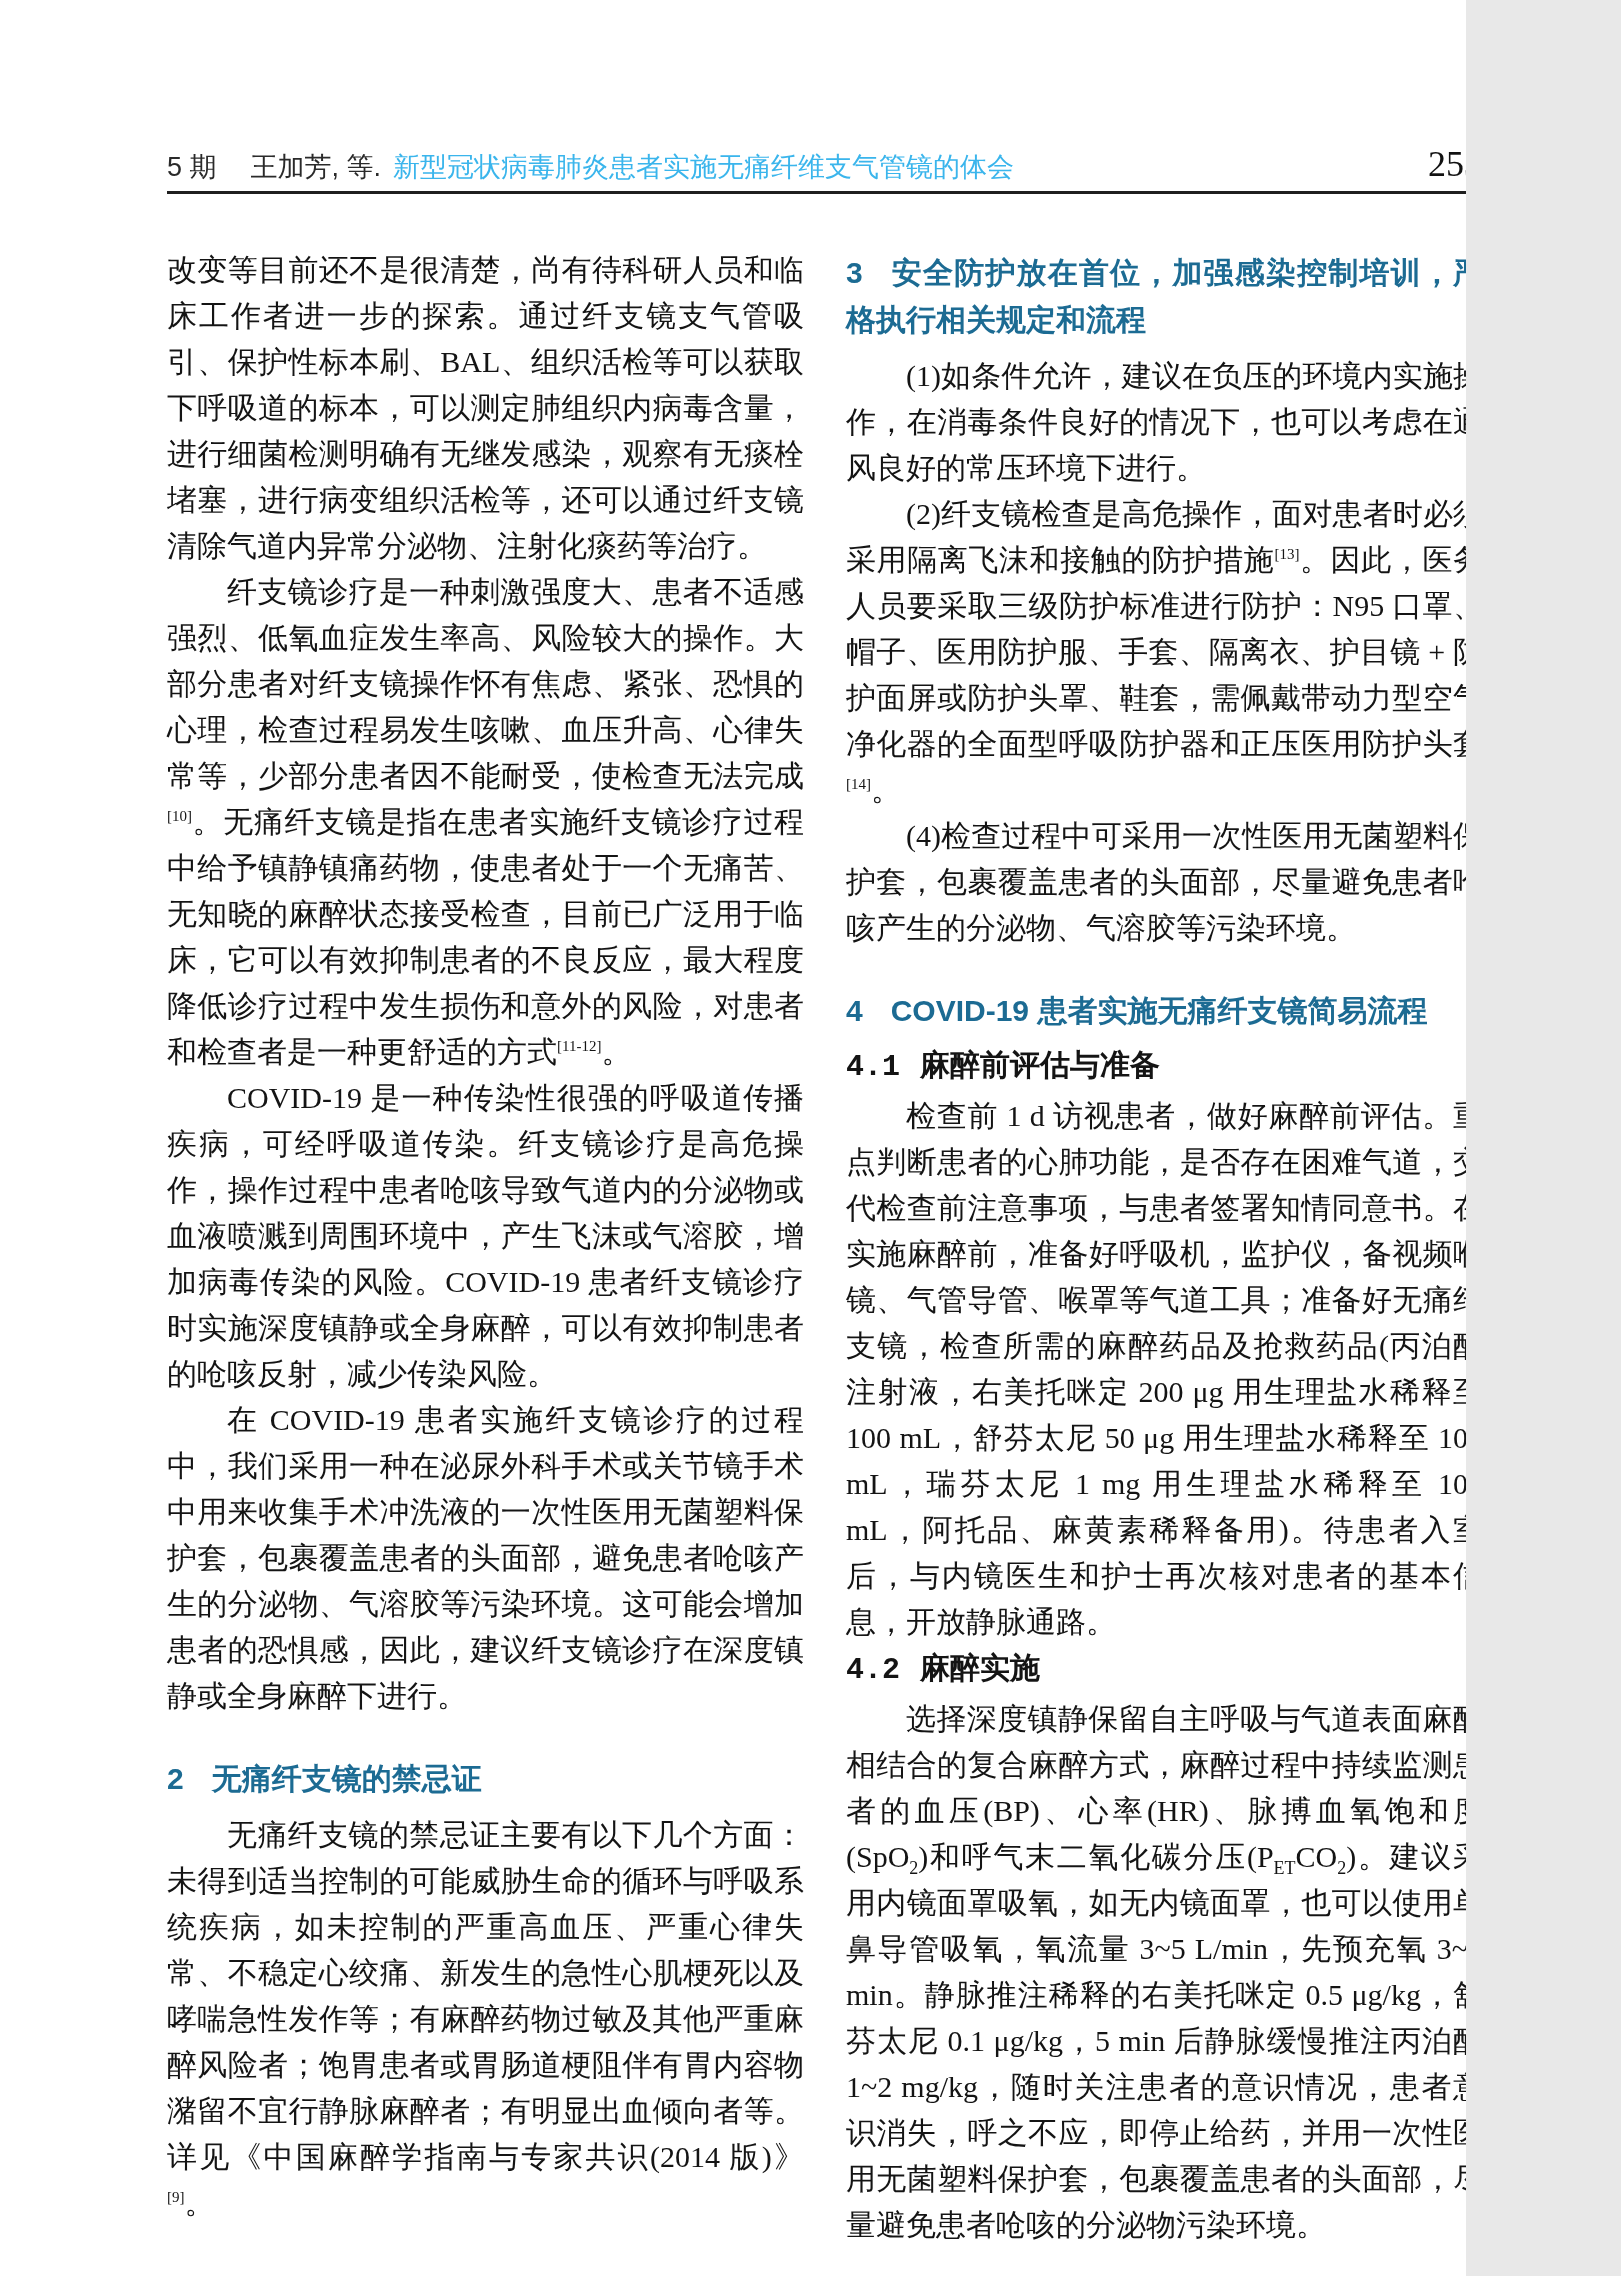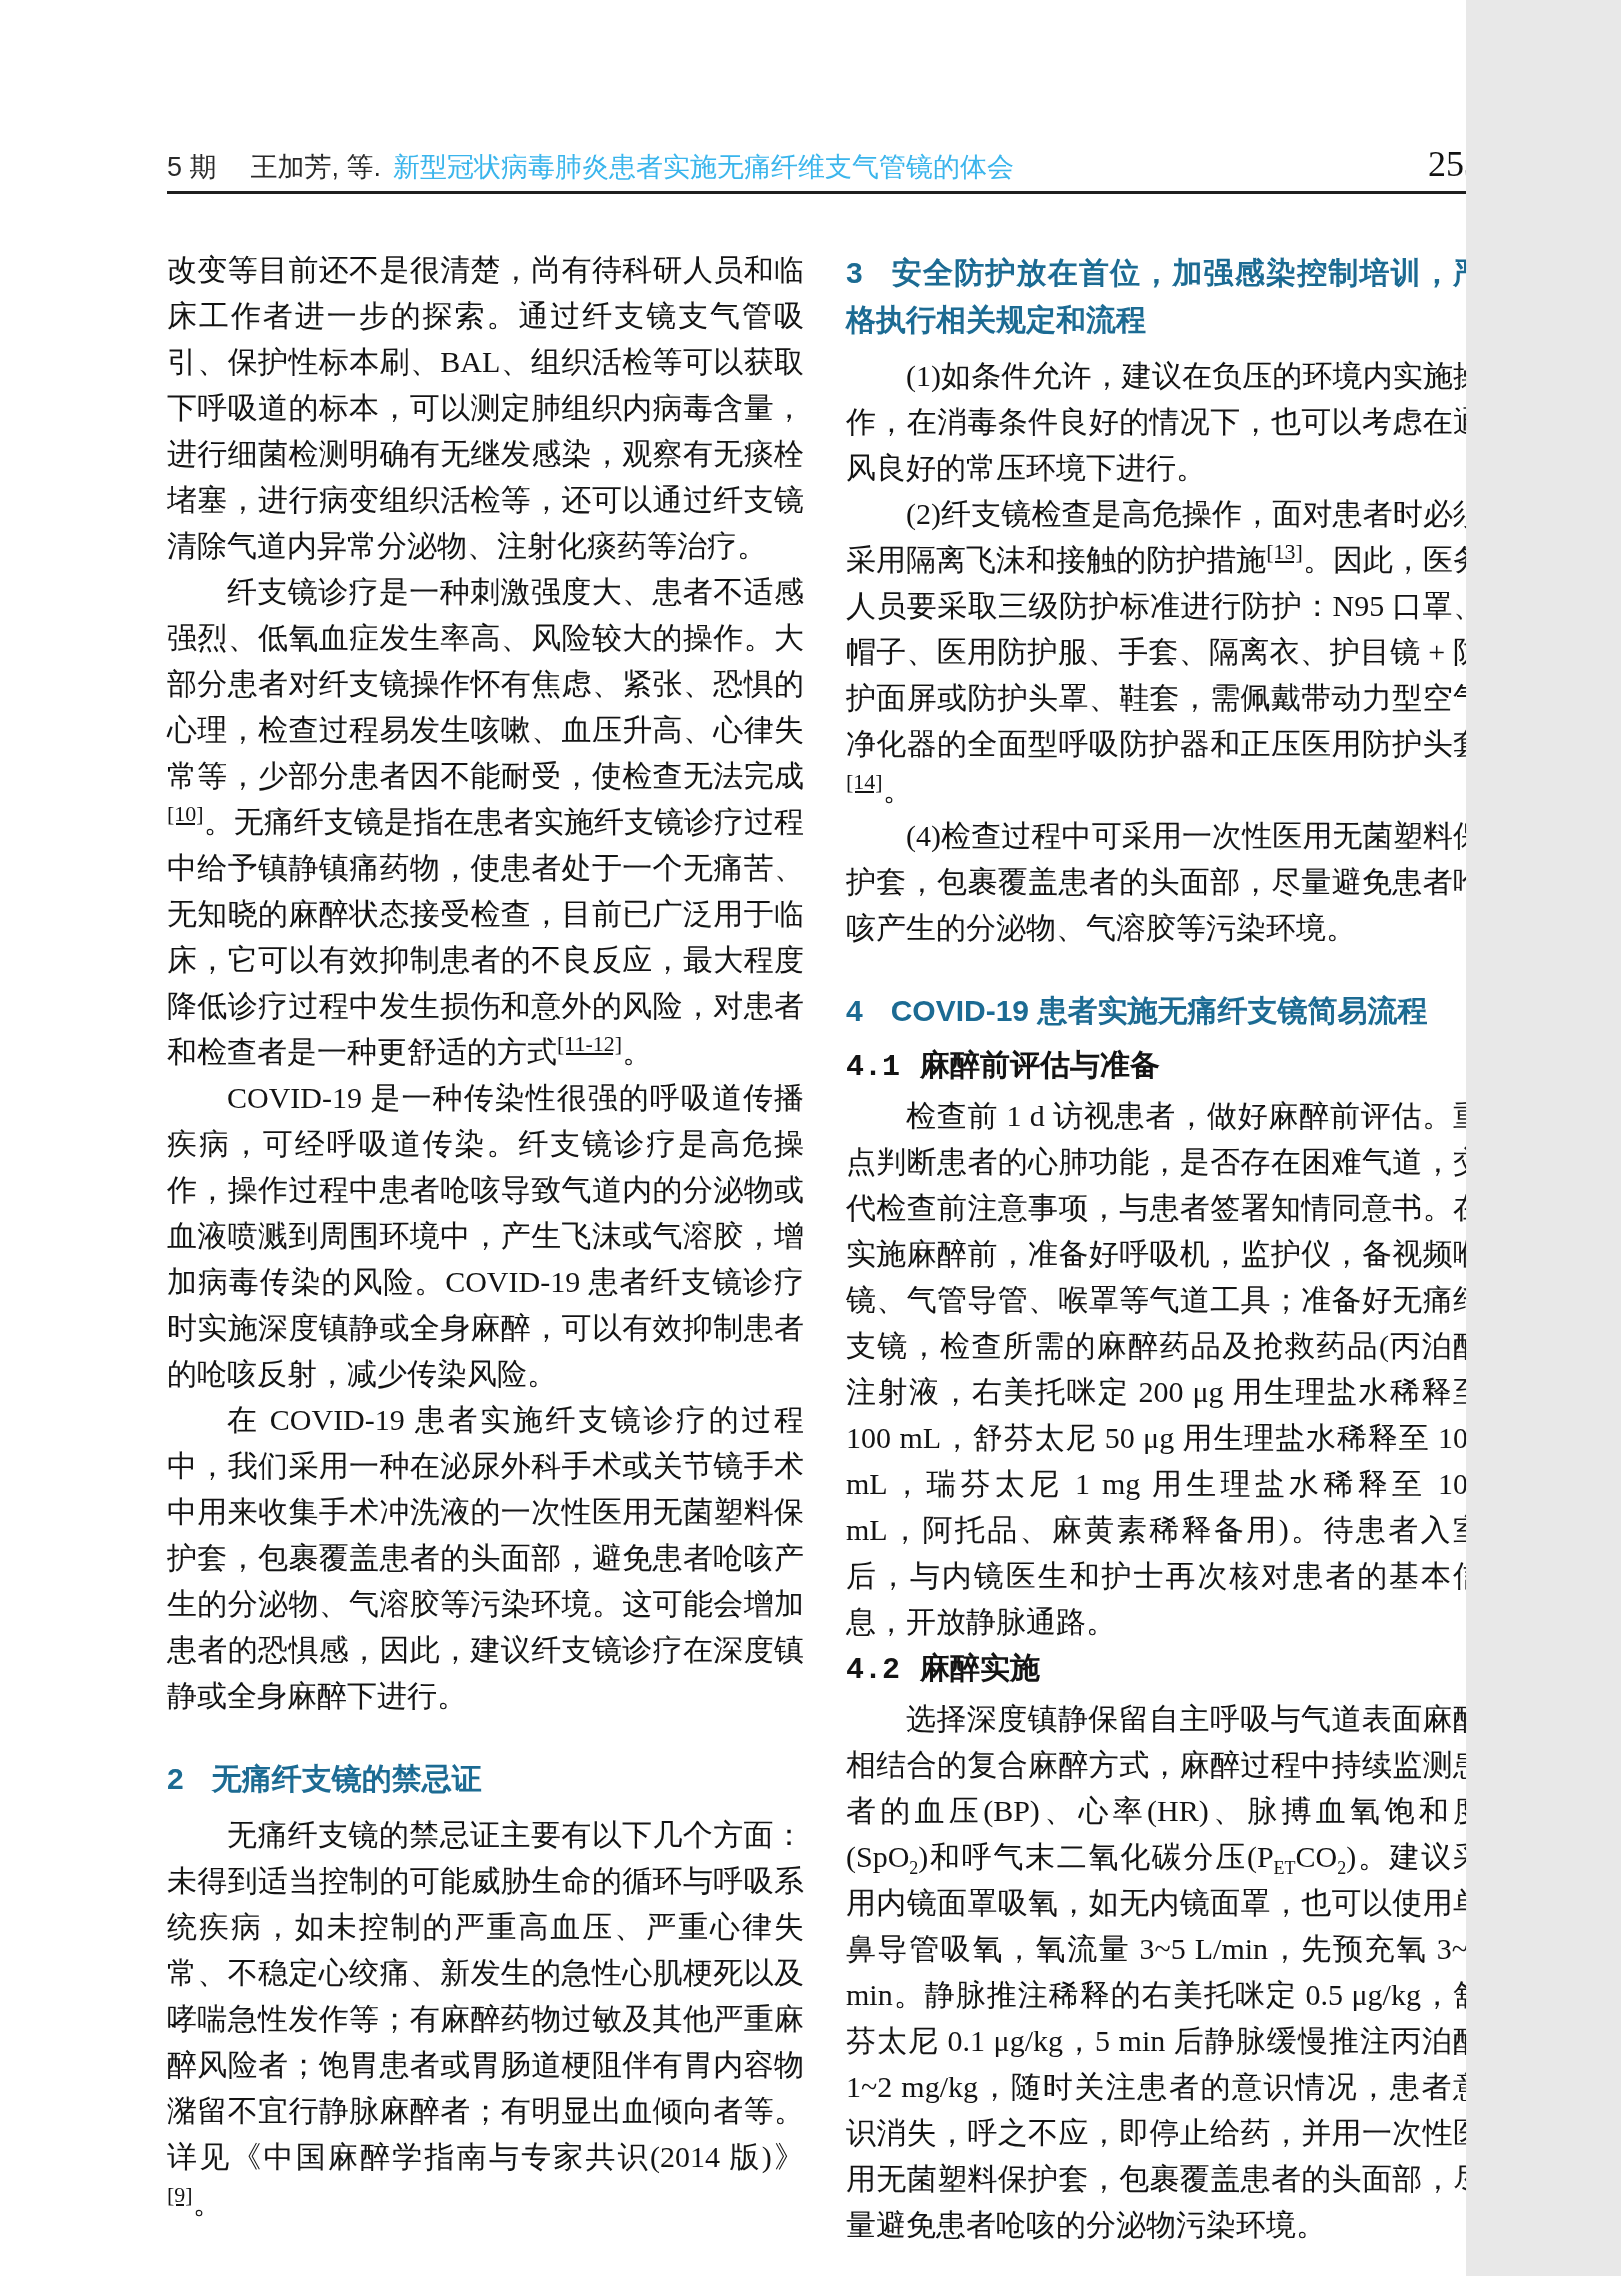--- a/index.html
+++ b/index.html
@@ -33,21 +33,21 @@
   
   .col{
     position:absolute;top:247px;width:637px;
     font-size:30px;line-height:46px;
     text-align:justify;
   }
   .col.left{left:167px;}
   .col.right{left:846px;}
   .col p{margin:0;padding:0;}
   .col p.indent{text-indent:60px;}
-  sup{font-size:22px;line-height:0;vertical-align:super;letter-spacing:0;text-decoration:underline;}
+  sup{font-size:15px;line-height:0;vertical-align:super;letter-spacing:0;}
   sub{font-size:18px;line-height:0;vertical-align:sub;}
   
   .sec-h{
     font-family:"Liberation Sans","DejaVu Sans",sans-serif;
     font-weight:bold;font-size:30px;line-height:47px;
     color:#1c6b93;margin:36px 0 10px 0;text-align:justify;
   }
   .col > .sec-h:first-child{margin-top:2px;}
   .sec-h .hnum{margin-right:28px;}
   .sub-h{

